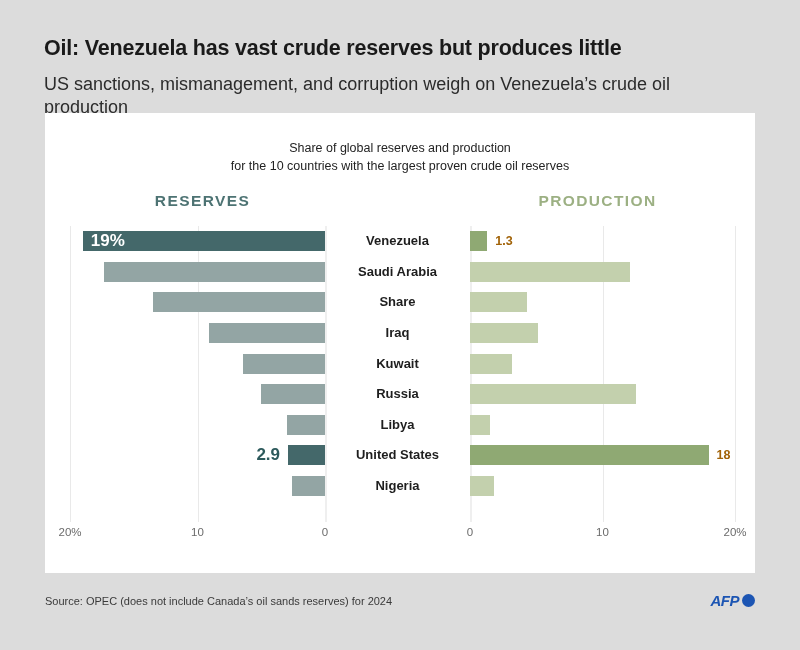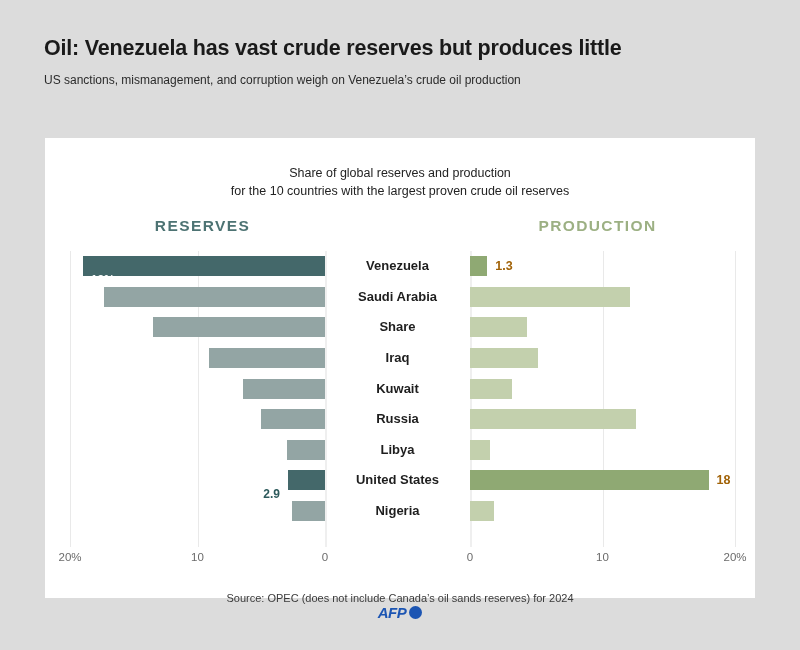--- a/index.html
+++ b/index.html
@@ -25,34 +25,33 @@
   }
   .title {
     font-size: 21.5px;
     font-weight: bold;
     color: #1a1a1a;
     letter-spacing: -0.2px;
     line-height: 1.2;
   }
   .subtitle {
     margin-top: 11px;
-    font-size: 12px;
+    font-size: 18px;
     color: #2b2b2b;
     line-height: 1.3;
   }
 
   
   .panel {
     position: absolute;
     left: 45px;
     top: 113px;
     width: 710px;
     height: 460px;
     background: #ffffff;
-    margin-top: 25px;
   }
 
   .chart-caption {
     text-align: center;
     padding-top: 26px;
     font-size: 12.5px;
     color: #232323;
     line-height: 1.45;
   }
 
@@ -143,24 +142,24 @@
     font-size: 13px;
     color: #1e1e1e;
     line-height: 22px;
     font-weight: bold;
   }
   .country.bold { font-weight: bold; }
   .country.semi { font-weight: bold; }
 
   .val-left {
     position: absolute;
-    top: 19px;
+    top: 5px;
     height: 16px;
     line-height: 20px;
-    font-size: 12px;
+    font-size: 17px;
     font-weight: bold;
     color: #2d5a5c;
   }
   .val-left.inside {
     color: #ffffff;
     padding-left: 8px;
   }
   .val-right {
     position: absolute;
     top: 5px;
@@ -188,21 +187,20 @@
 
   
   .footer {
     position: absolute;
     left: 45px;
     top: 592px;
     width: 710px;
     display: flex;
     align-items: center;
     justify-content: space-between;
-    flex-direction: column;
   }
   .source {
     font-size: 11px;
     color: #3a3a3a;
   }
   .afp {
     display: flex;
     align-items: center;
     gap: 3px;
   }

